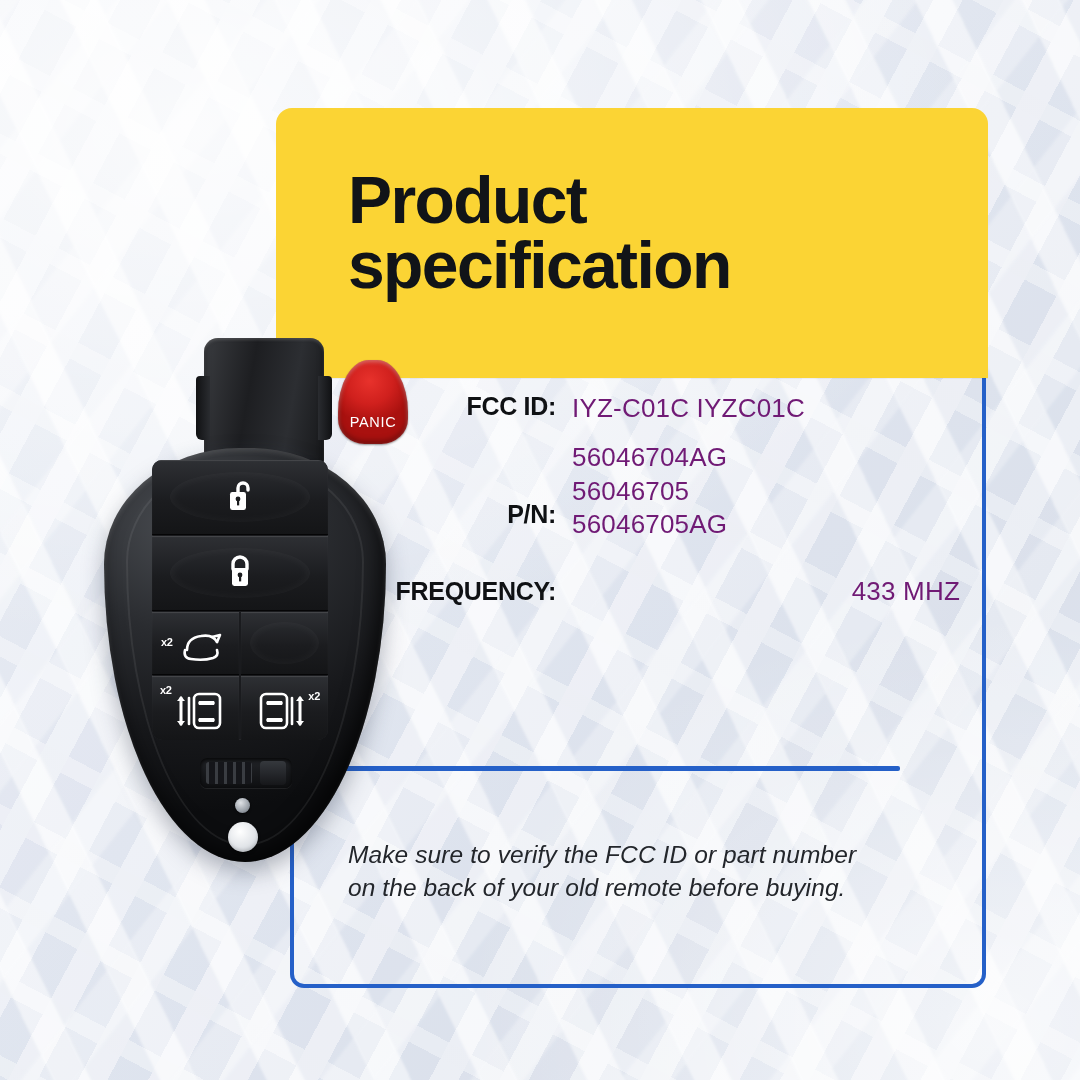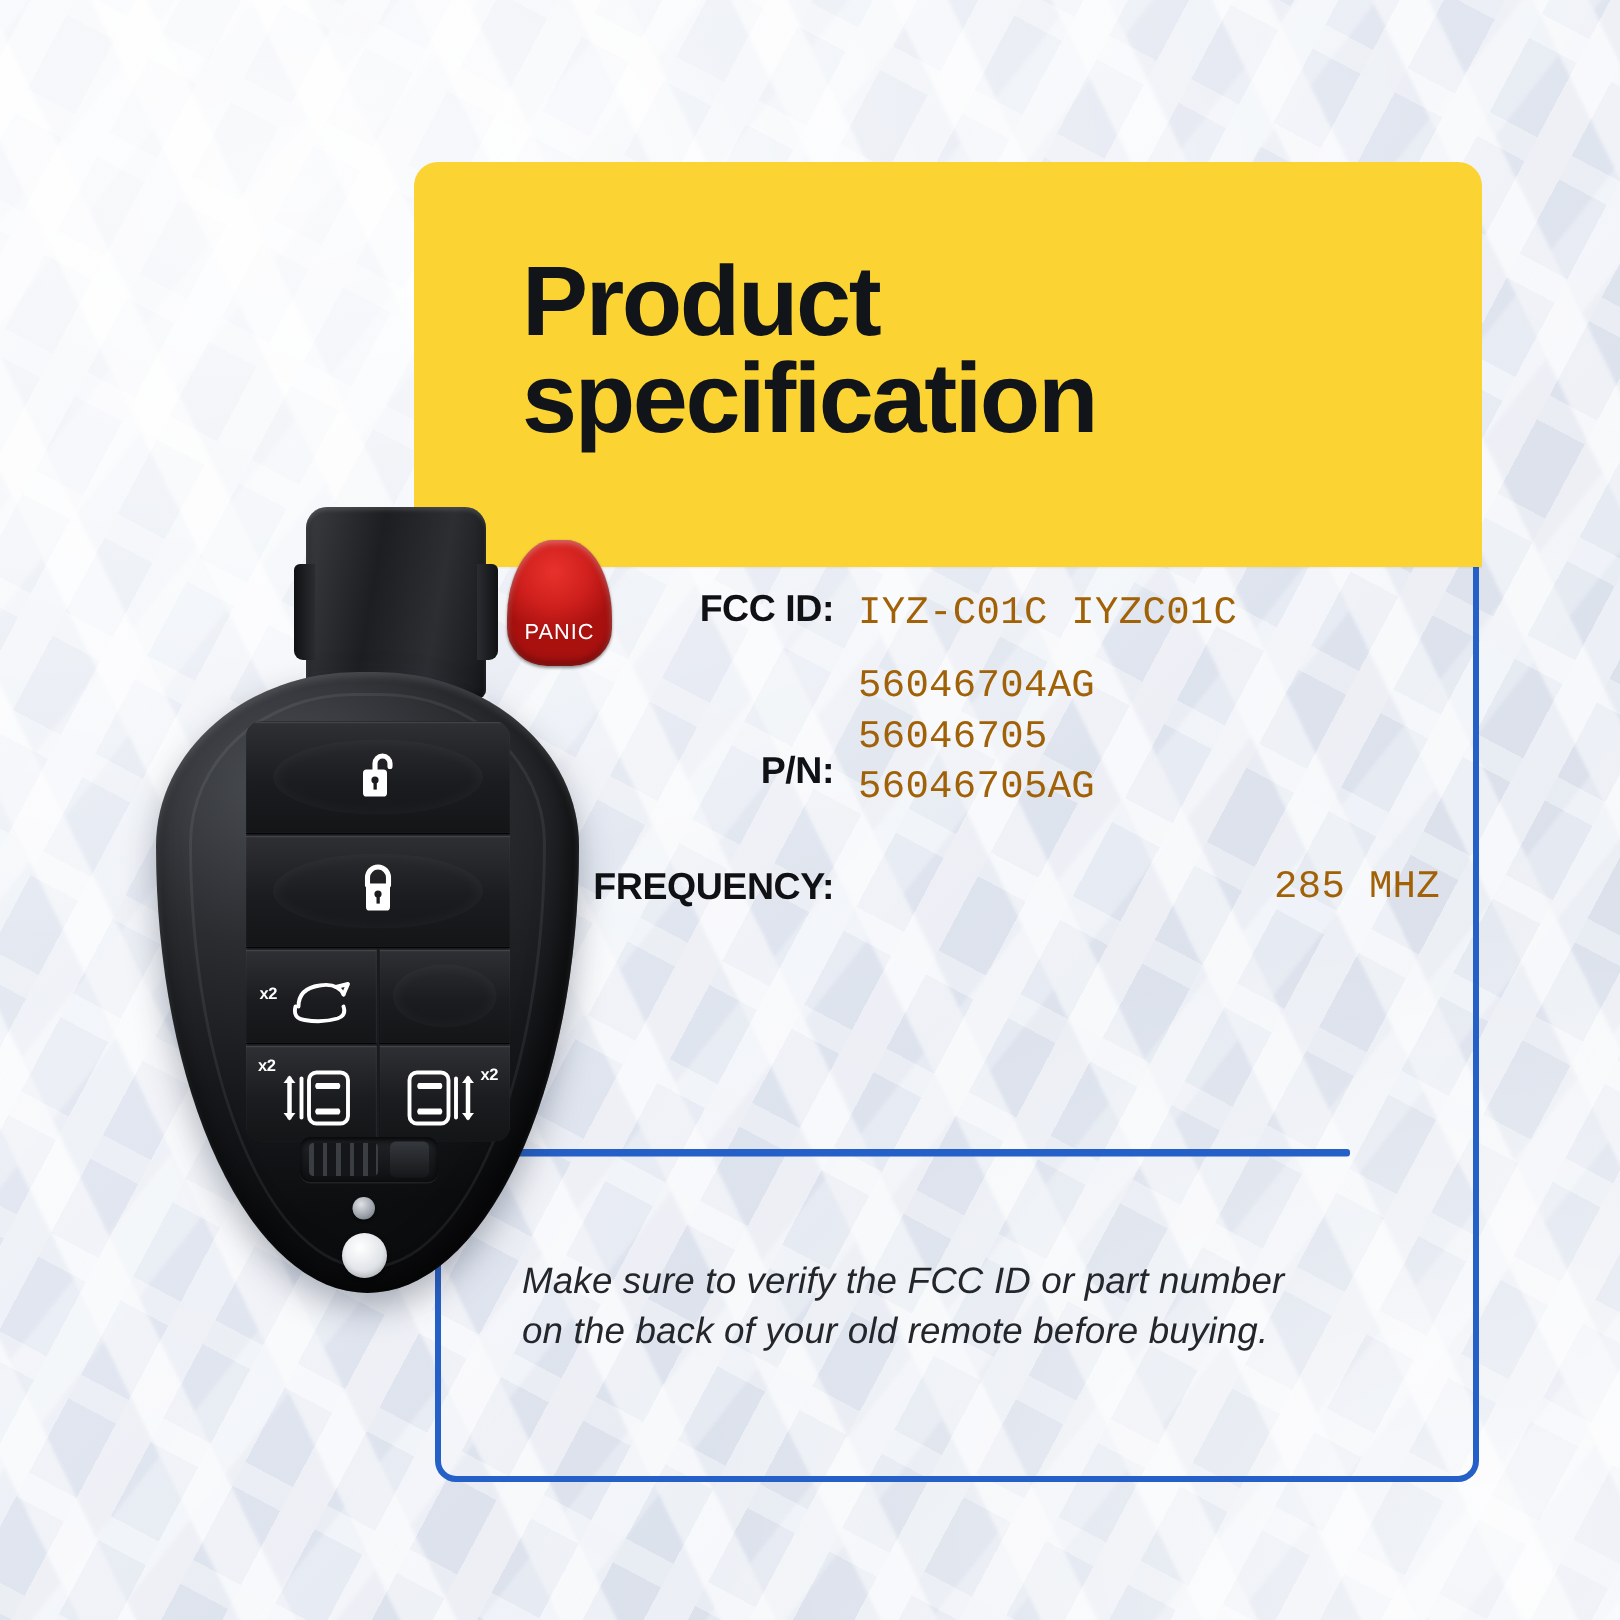--- a/index.html
+++ b/index.html
@@ -119,23 +119,22 @@
     letter-spacing:-.3px;
     color:#0f1114;
     white-space:nowrap;
     flex:0 0 auto;
   }
   .spec-row.pn .spec-label{align-self:center;margin-top:47px;}
   .spec-value{
     font-size:26px;
     font-weight:400;
     letter-spacing:.2px;
-    color:#a16207;
+    color:#701a75;
     line-height:1.28;
-    font-family:Liberation Mono, monospace;
   }
   .spec-value .pn-line{display:block;}
 
   
   .note{
     position:absolute;
     left:348px;top:838px;
     width:600px;
     font-size:24.5px;
     line-height:1.35;
@@ -213,27 +212,26 @@
   .fob-body-rim{
     position:absolute;
     left:22px;top:14px;
     width:238px;height:384px;
     border-radius:46% 46% 50% 50% / 26% 26% 74% 74%;
     box-shadow:inset 0 0 0 2px rgba(255,255,255,.07);
   }
   
   .pad{
     position:absolute;
-    left:60px;top:12px;
+    left:48px;top:12px;
     width:176px;height:280px;
     border-radius:10px;
     overflow:hidden;
     background:#1a1b1e;
     box-shadow:inset 0 0 0 1px rgba(255,255,255,.05);
-    margin-top:21px;
   }
   .btn{
     position:absolute;
     background:linear-gradient(180deg,#2e3034 0%,#1b1c1f 55%,#141517 100%);
     box-shadow:inset 0 1px 1px rgba(255,255,255,.12),
                0 1px 0 rgba(0,0,0,.8);
     display:flex;align-items:center;justify-content:center;
   }
   .btn-unlock{left:0;top:0;width:176px;height:74px;}
   .btn-lock{left:0;top:76px;width:176px;height:74px;}
@@ -314,21 +312,21 @@
       <div class="spec-label">P/N:</div>
       <div class="spec-value">
         <span class="pn-line">56046704AG</span>
         <span class="pn-line">56046705</span>
         <span class="pn-line">56046705AG</span>
       </div>
     </div>
 
     <div class="spec-row freq">
       <div class="spec-label">FREQUENCY:</div>
-      <div class="spec-value">285 MHZ</div>
+      <div class="spec-value">433 MHZ</div>
     </div>
 
   </div>
 
   <div class="note">Make sure to verify the FCC ID or part number
 on the back of your old remote before buying.</div>
 
   <div class="fob">
     <div class="fob-shadow"></div>
 

